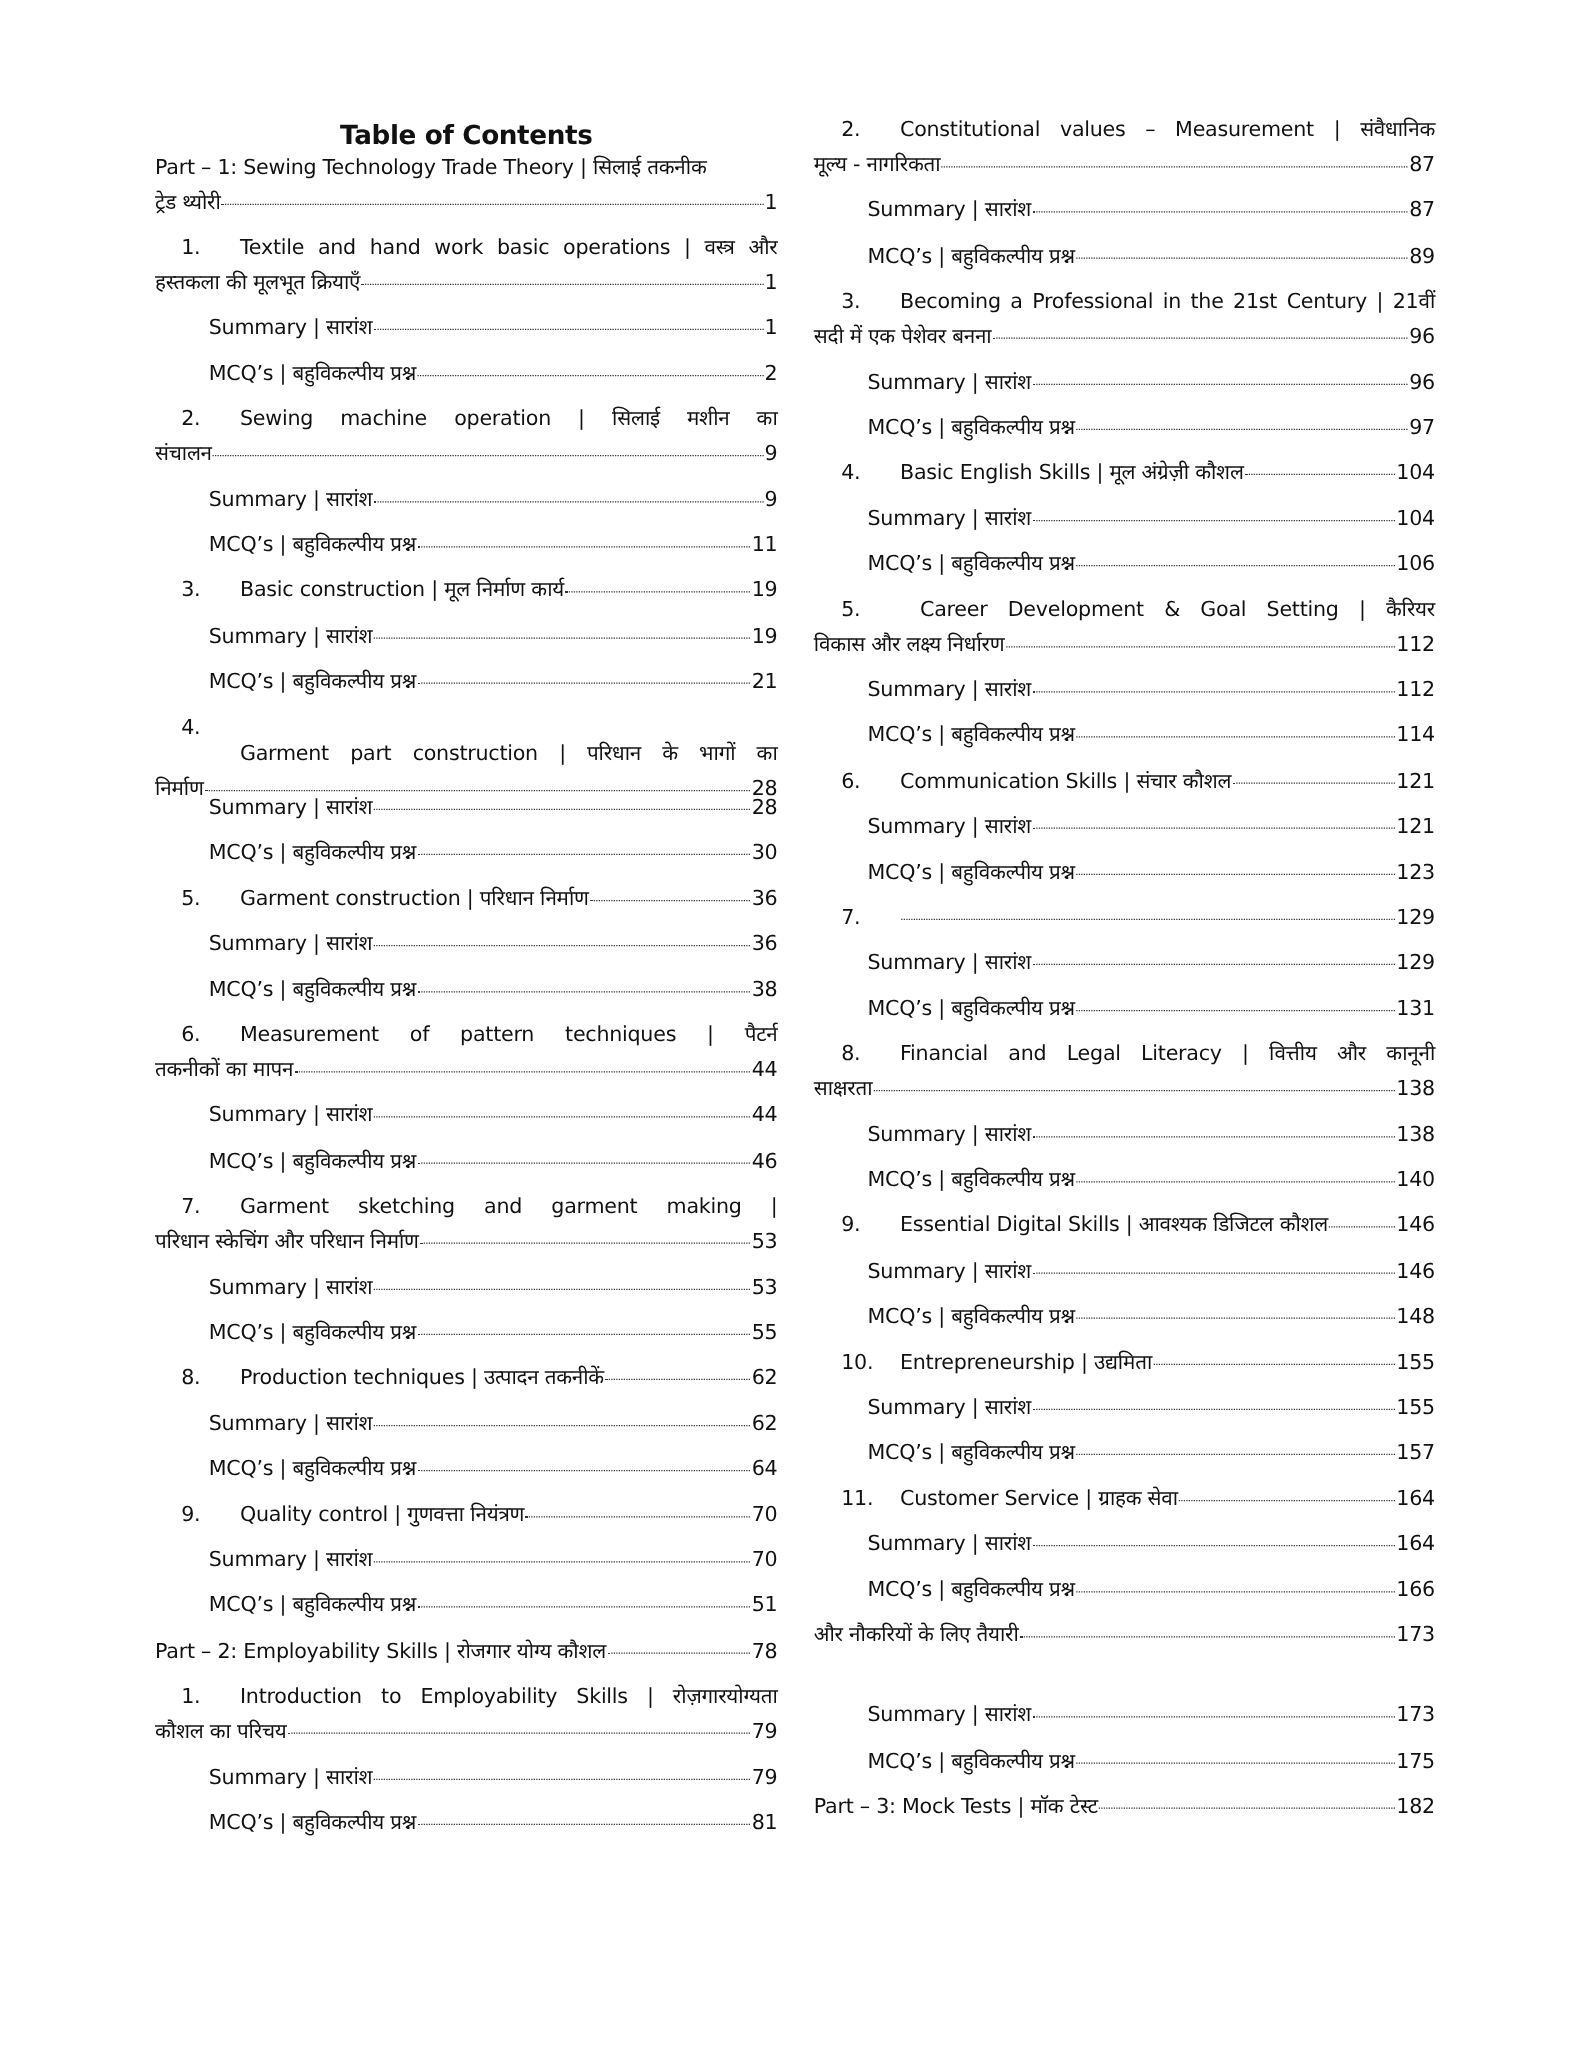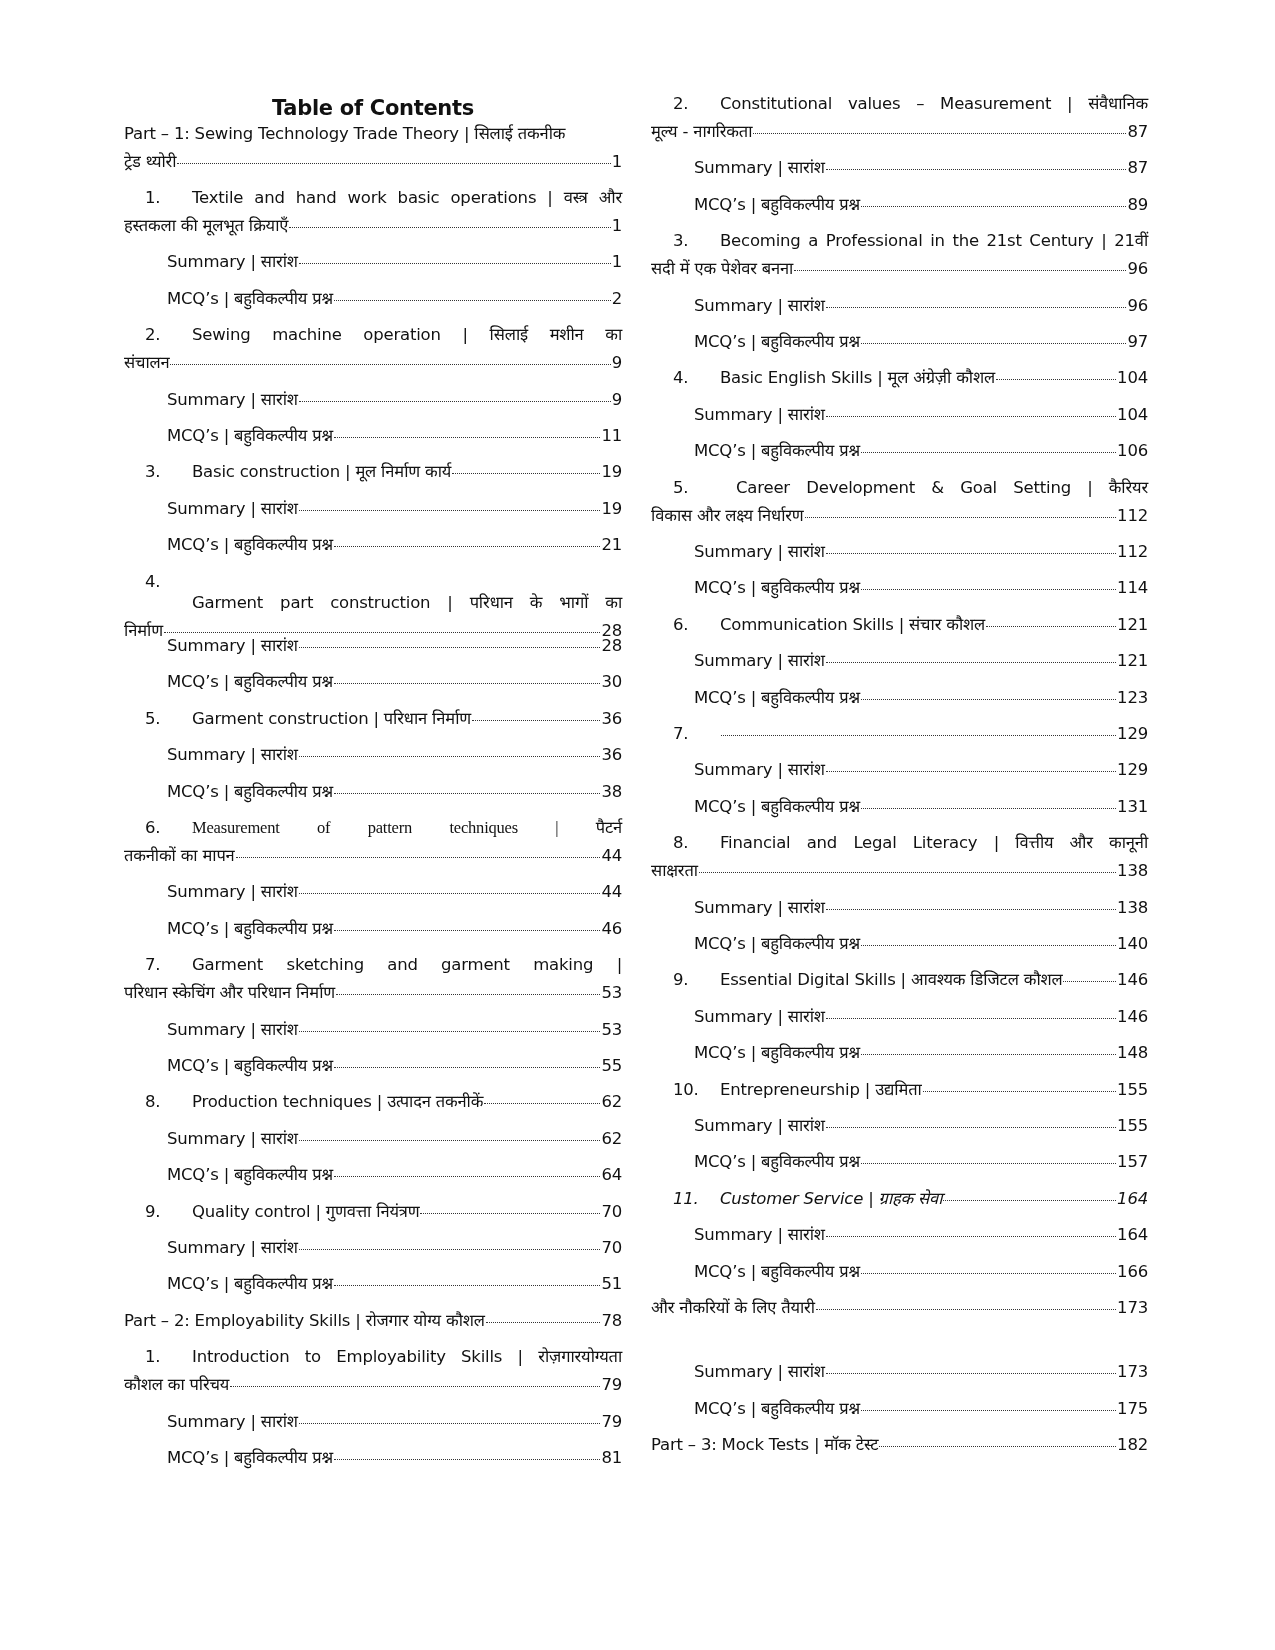--- a/index.html
+++ b/index.html
@@ -164,21 +164,21 @@
       <div class="entry sub" style="top: 777.6px;">
         <div class="line">
           <span class="txt">MCQ’s | बहुविकल्पीय प्रश्न</span>
           <span class="dots"></span>
           <span class="pg">38</span>
         </div>
       </div>
       <div class="entry chap" style="top: 814px;">
         <div class="first">
           <span class="num">6.</span>
-          <span class="ttl" style="flex: 1 1 0%; text-align: justify; text-align-last: justify; font-family: Liberation Serif, serif;">Measurement of pattern techniques | पैटर्न</span>
+          <span class="ttl" style="flex: 1 1 0%; text-align: justify; text-align-last: justify;">Measurement of pattern techniques | पैटर्न</span>
         </div>
         <div class="line cont-chap">
           <span class="txt">तकनीकों का मापन</span>
           <span class="dots"></span>
           <span class="pg">44</span>
         </div>
       </div>
       <div class="entry sub" style="top: 878.4px;">
         <div class="line">
           <span class="txt">Summary | सारांश</span>
@@ -498,21 +498,21 @@
           <span class="pg">155</span>
         </div>
       </div>
       <div class="entry sub" style="top: 1148.4px;">
         <div class="line">
           <span class="txt">MCQ’s | बहुविकल्पीय प्रश्न</span>
           <span class="dots"></span>
           <span class="pg">157</span>
         </div>
       </div>
-      <div class="entry chap" style="top: 1184.8px; font-style: italic;">
+      <div class="entry chap" style="top: 1184.8px;">
         <div class="line">
           <span class="num">11.</span>
           <span class="txt">Customer Service | ग्राहक सेवा</span>
           <span class="dots"></span>
           <span class="pg">164</span>
         </div>
       </div>
       <div class="entry sub" style="top: 1221.2px;">
         <div class="line">
           <span class="txt">Summary | सारांश</span>

